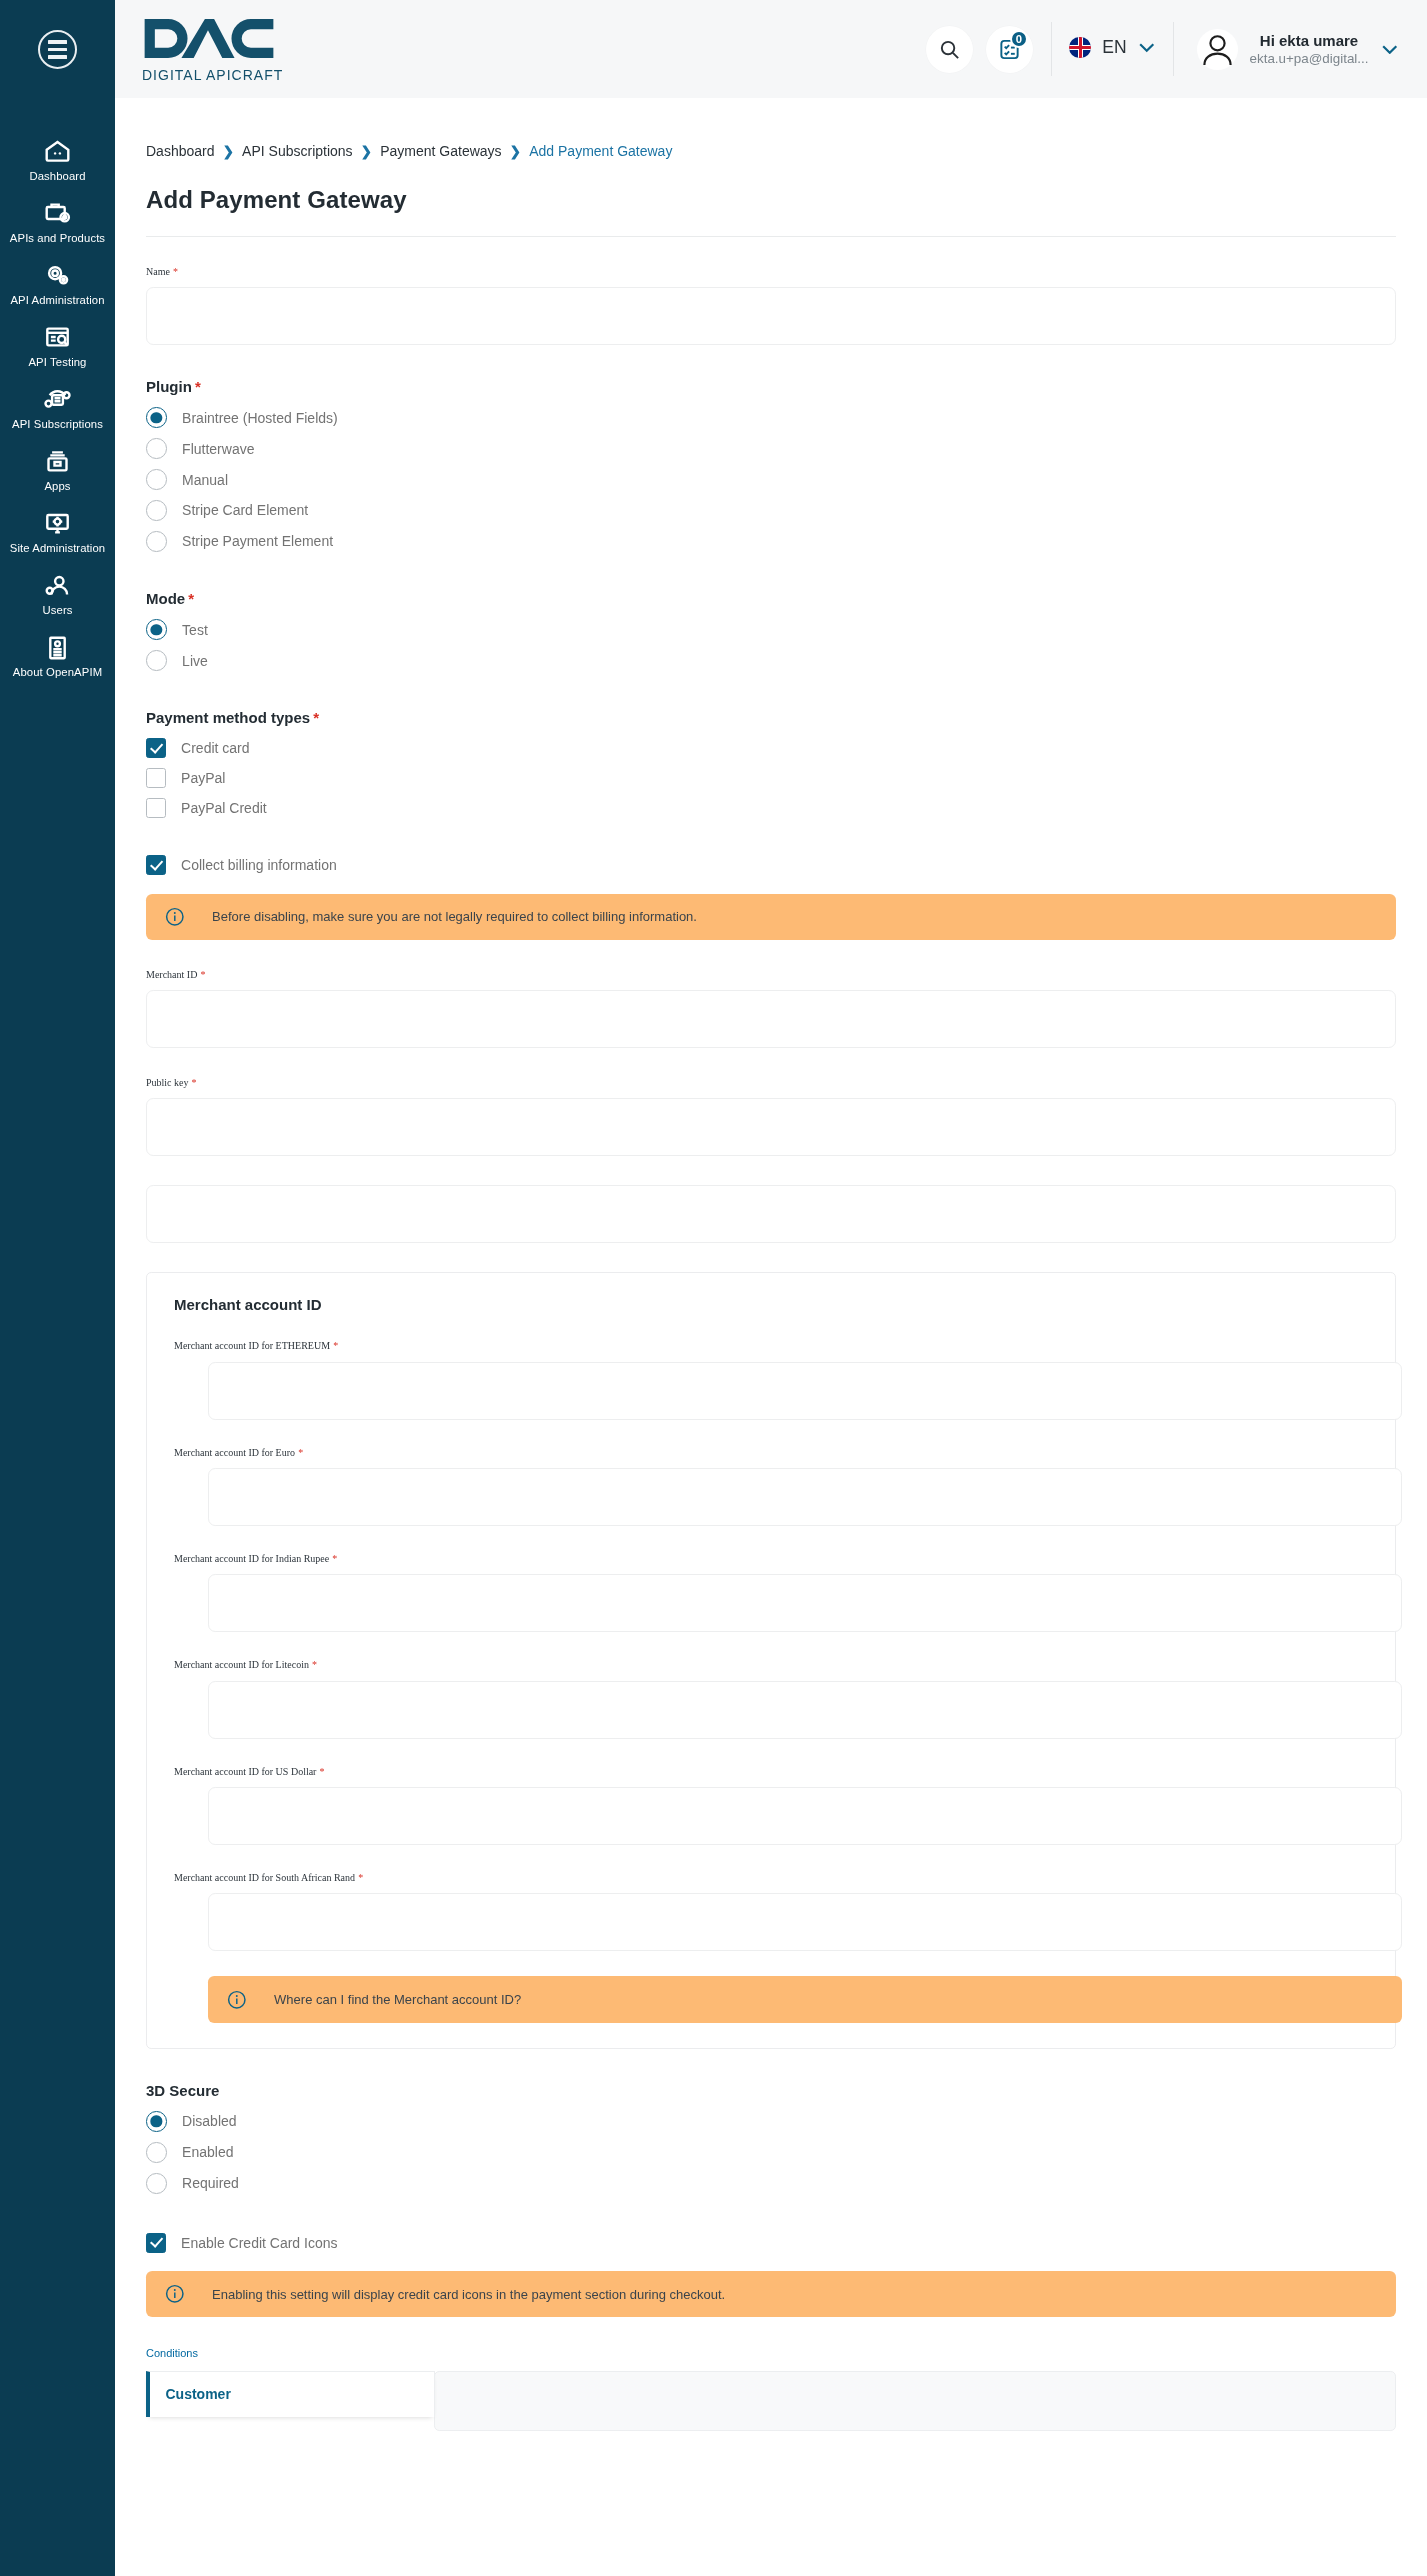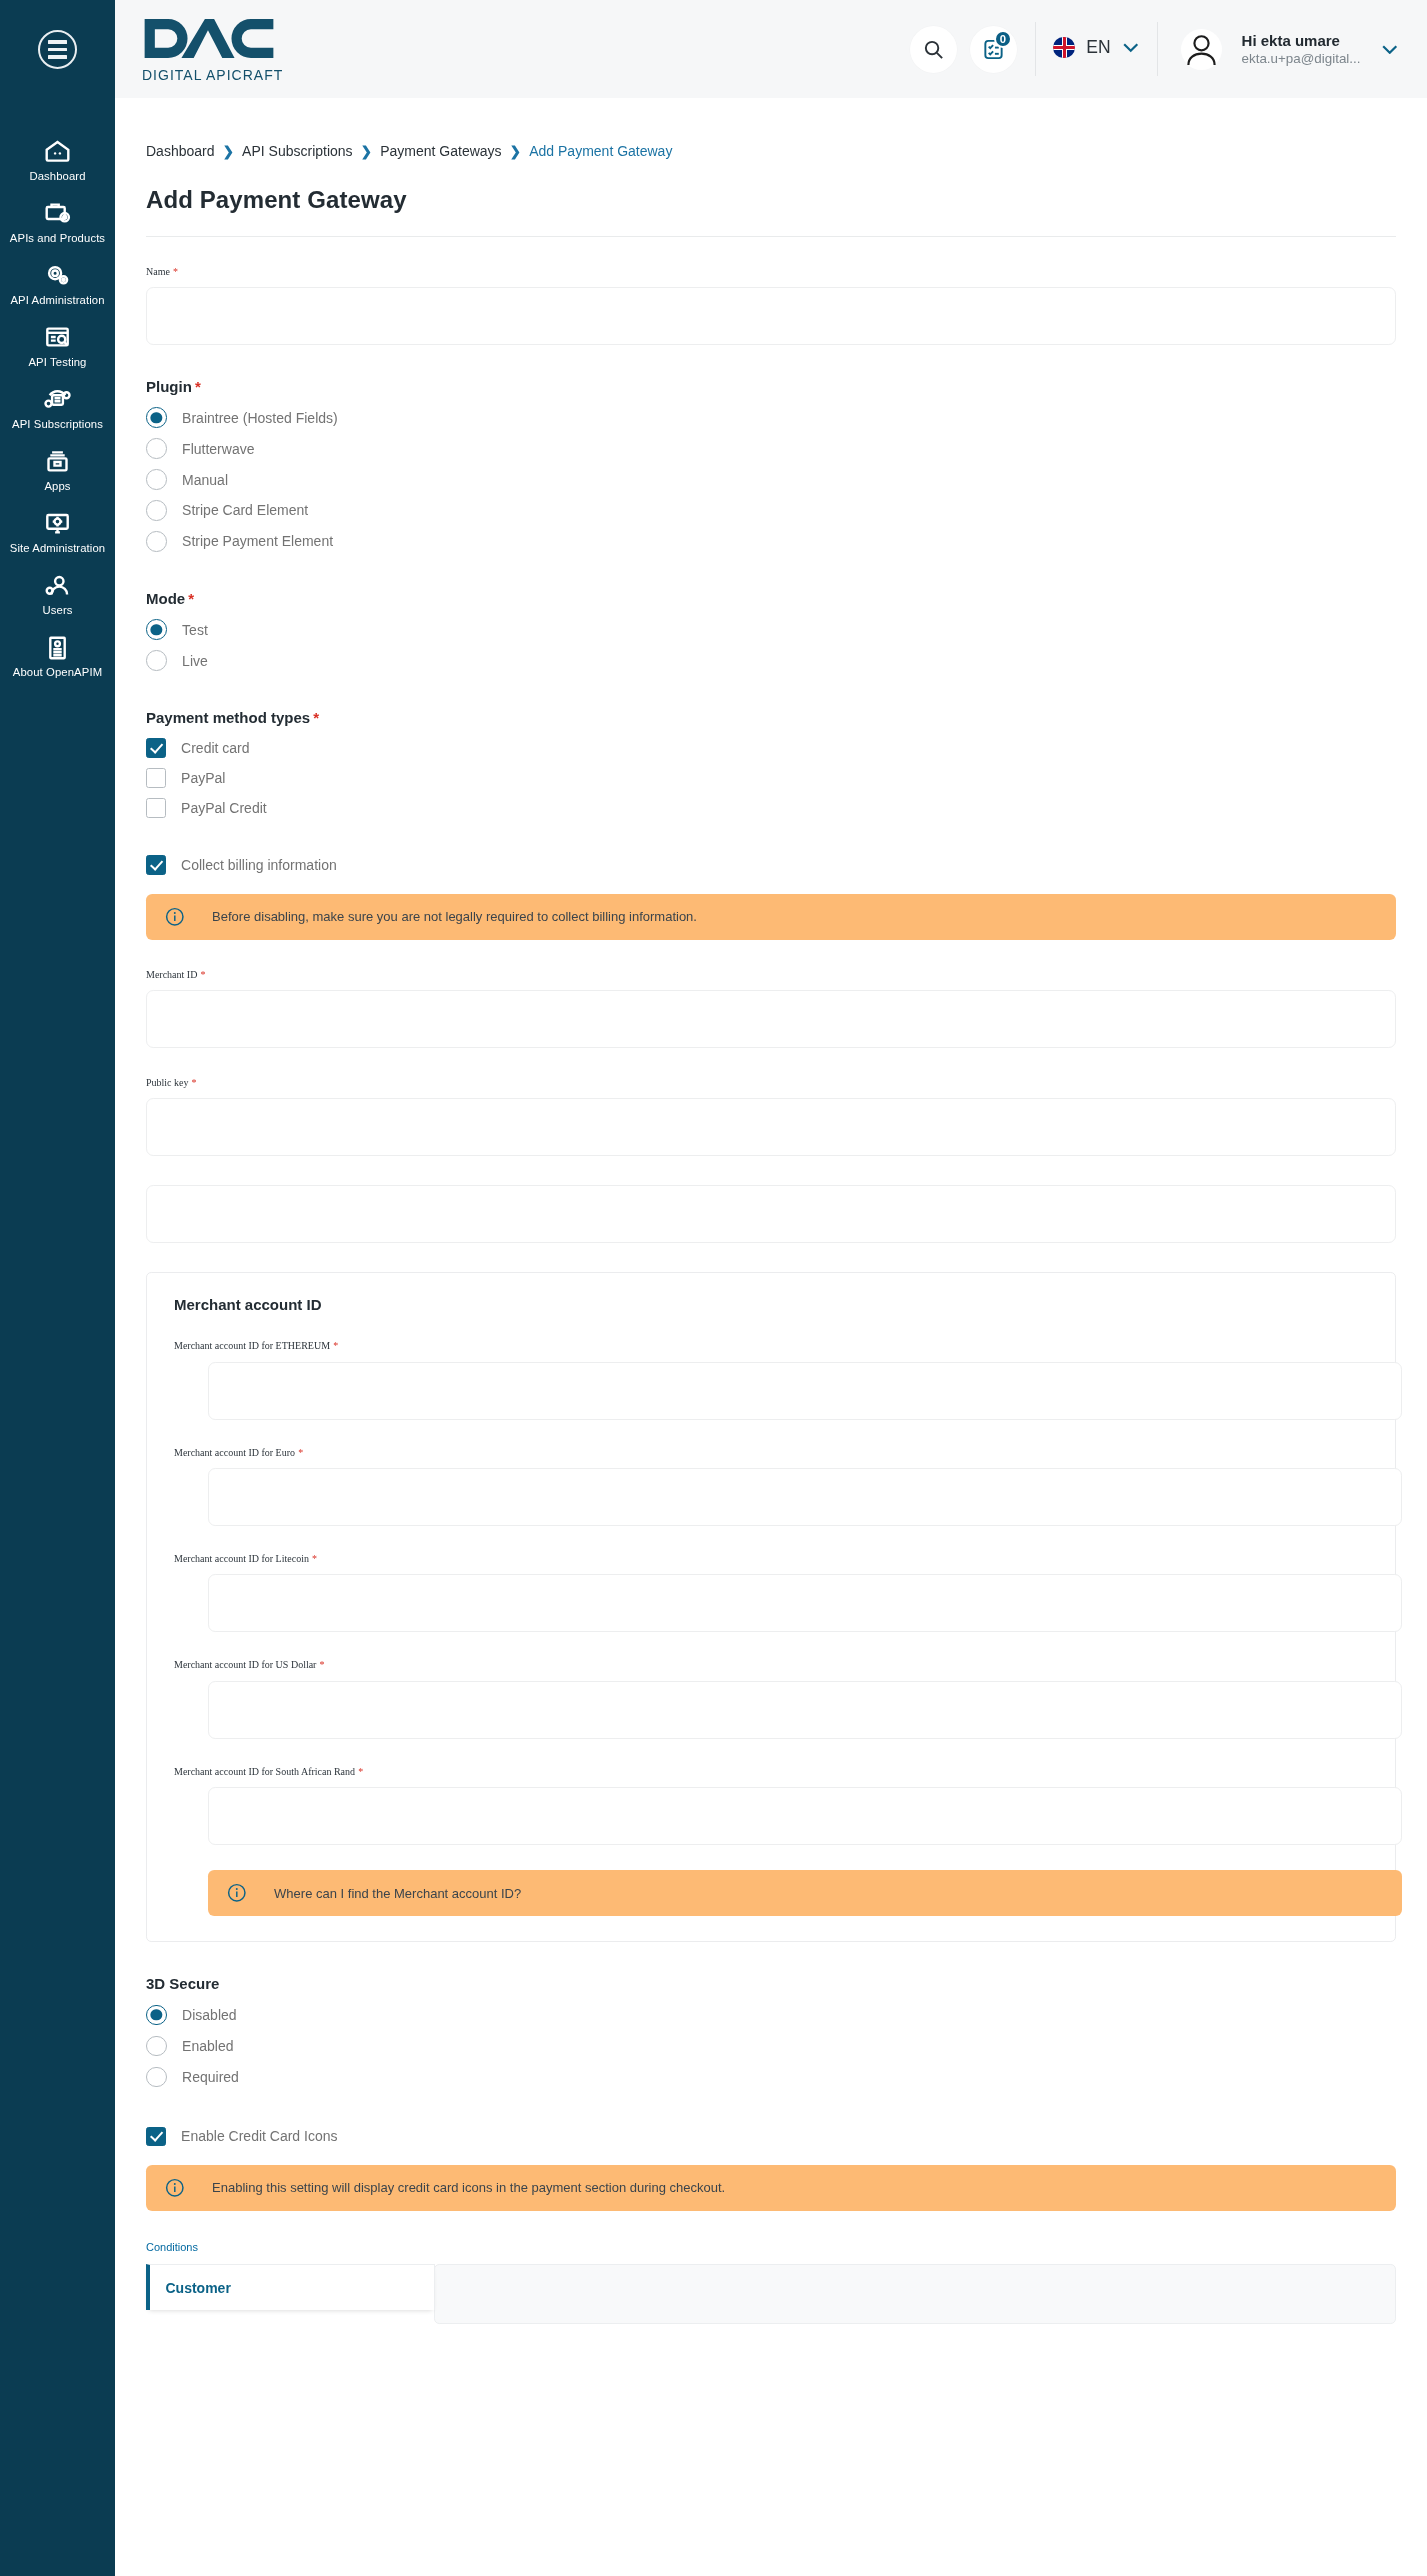--- a/index.html
+++ b/index.html
@@ -83,21 +83,21 @@
   .flag::after {
     content:""; position:absolute; left:8.2px; top:0; width:5.2px; height:21.6px; background:#fff;
   }
   .flag i {
     position:absolute; left:0; top:9.3px; width:21.6px; height:3.1px; background:#cf142b; z-index:2;
   }
   .flag i::after { content:""; position:absolute; left:9.3px; top:-9.3px; width:3.1px; height:21.6px; background:#cf142b; }
   .lang-code { font-size: 17.5px; color: #2b3238; }
   .chev { width: 17.5px; height: 10.3px; }
 
-  .user { display:flex; align-items:center; gap: 20px; cursor:pointer; margin-left: 5.2px; }
+  .user { display:flex; align-items:center; gap: 12px; cursor:pointer; margin-left: 5.2px; text-align: center; }
   .avatar { width: 41px; height: 41px; border-radius: 50%; background: #ffffff; display:flex; align-items:center; justify-content:center; }
   .user-text { display:flex; flex-direction:column; gap: 2.1px; }
   .user-hi { font-size: 15px; font-weight: 700; color: #222a31; white-space: nowrap; }
   .user-mail { font-size: 13.4px; color: #7c858c; white-space: nowrap; }
 
   
   .content { padding: 45px 31px 0 31px; flex: 1; }
   .breadcrumb { display: flex; align-items: center; gap: 8.2px; font-size: 14px; flex-wrap: wrap; }
   .crumb { color: #2b3238; cursor: pointer; white-space: nowrap; }
   .crumb.active { color: #1b73a4; }
@@ -488,20 +488,26 @@
           <input class="text-input" type="text" style="">
         </div>
 
         <div class="field">
           <label class="flabel">
             <span>Merchant account ID for Euro</span><span class="req">*</span>
           </label>
           <input class="text-input" type="text" style="">
         </div>
 
+        <div class="field">
+          <label class="flabel">
+            <span>Merchant account ID for Indian Rupee</span><span class="req">*</span>
+          </label>
+          <input class="text-input" type="text" style="">
+        </div>
 
         <div class="field">
           <label class="flabel">
             <span>Merchant account ID for Litecoin</span><span class="req">*</span>
           </label>
           <input class="text-input" type="text" style="">
         </div>
 
         <div class="field">
           <label class="flabel">

